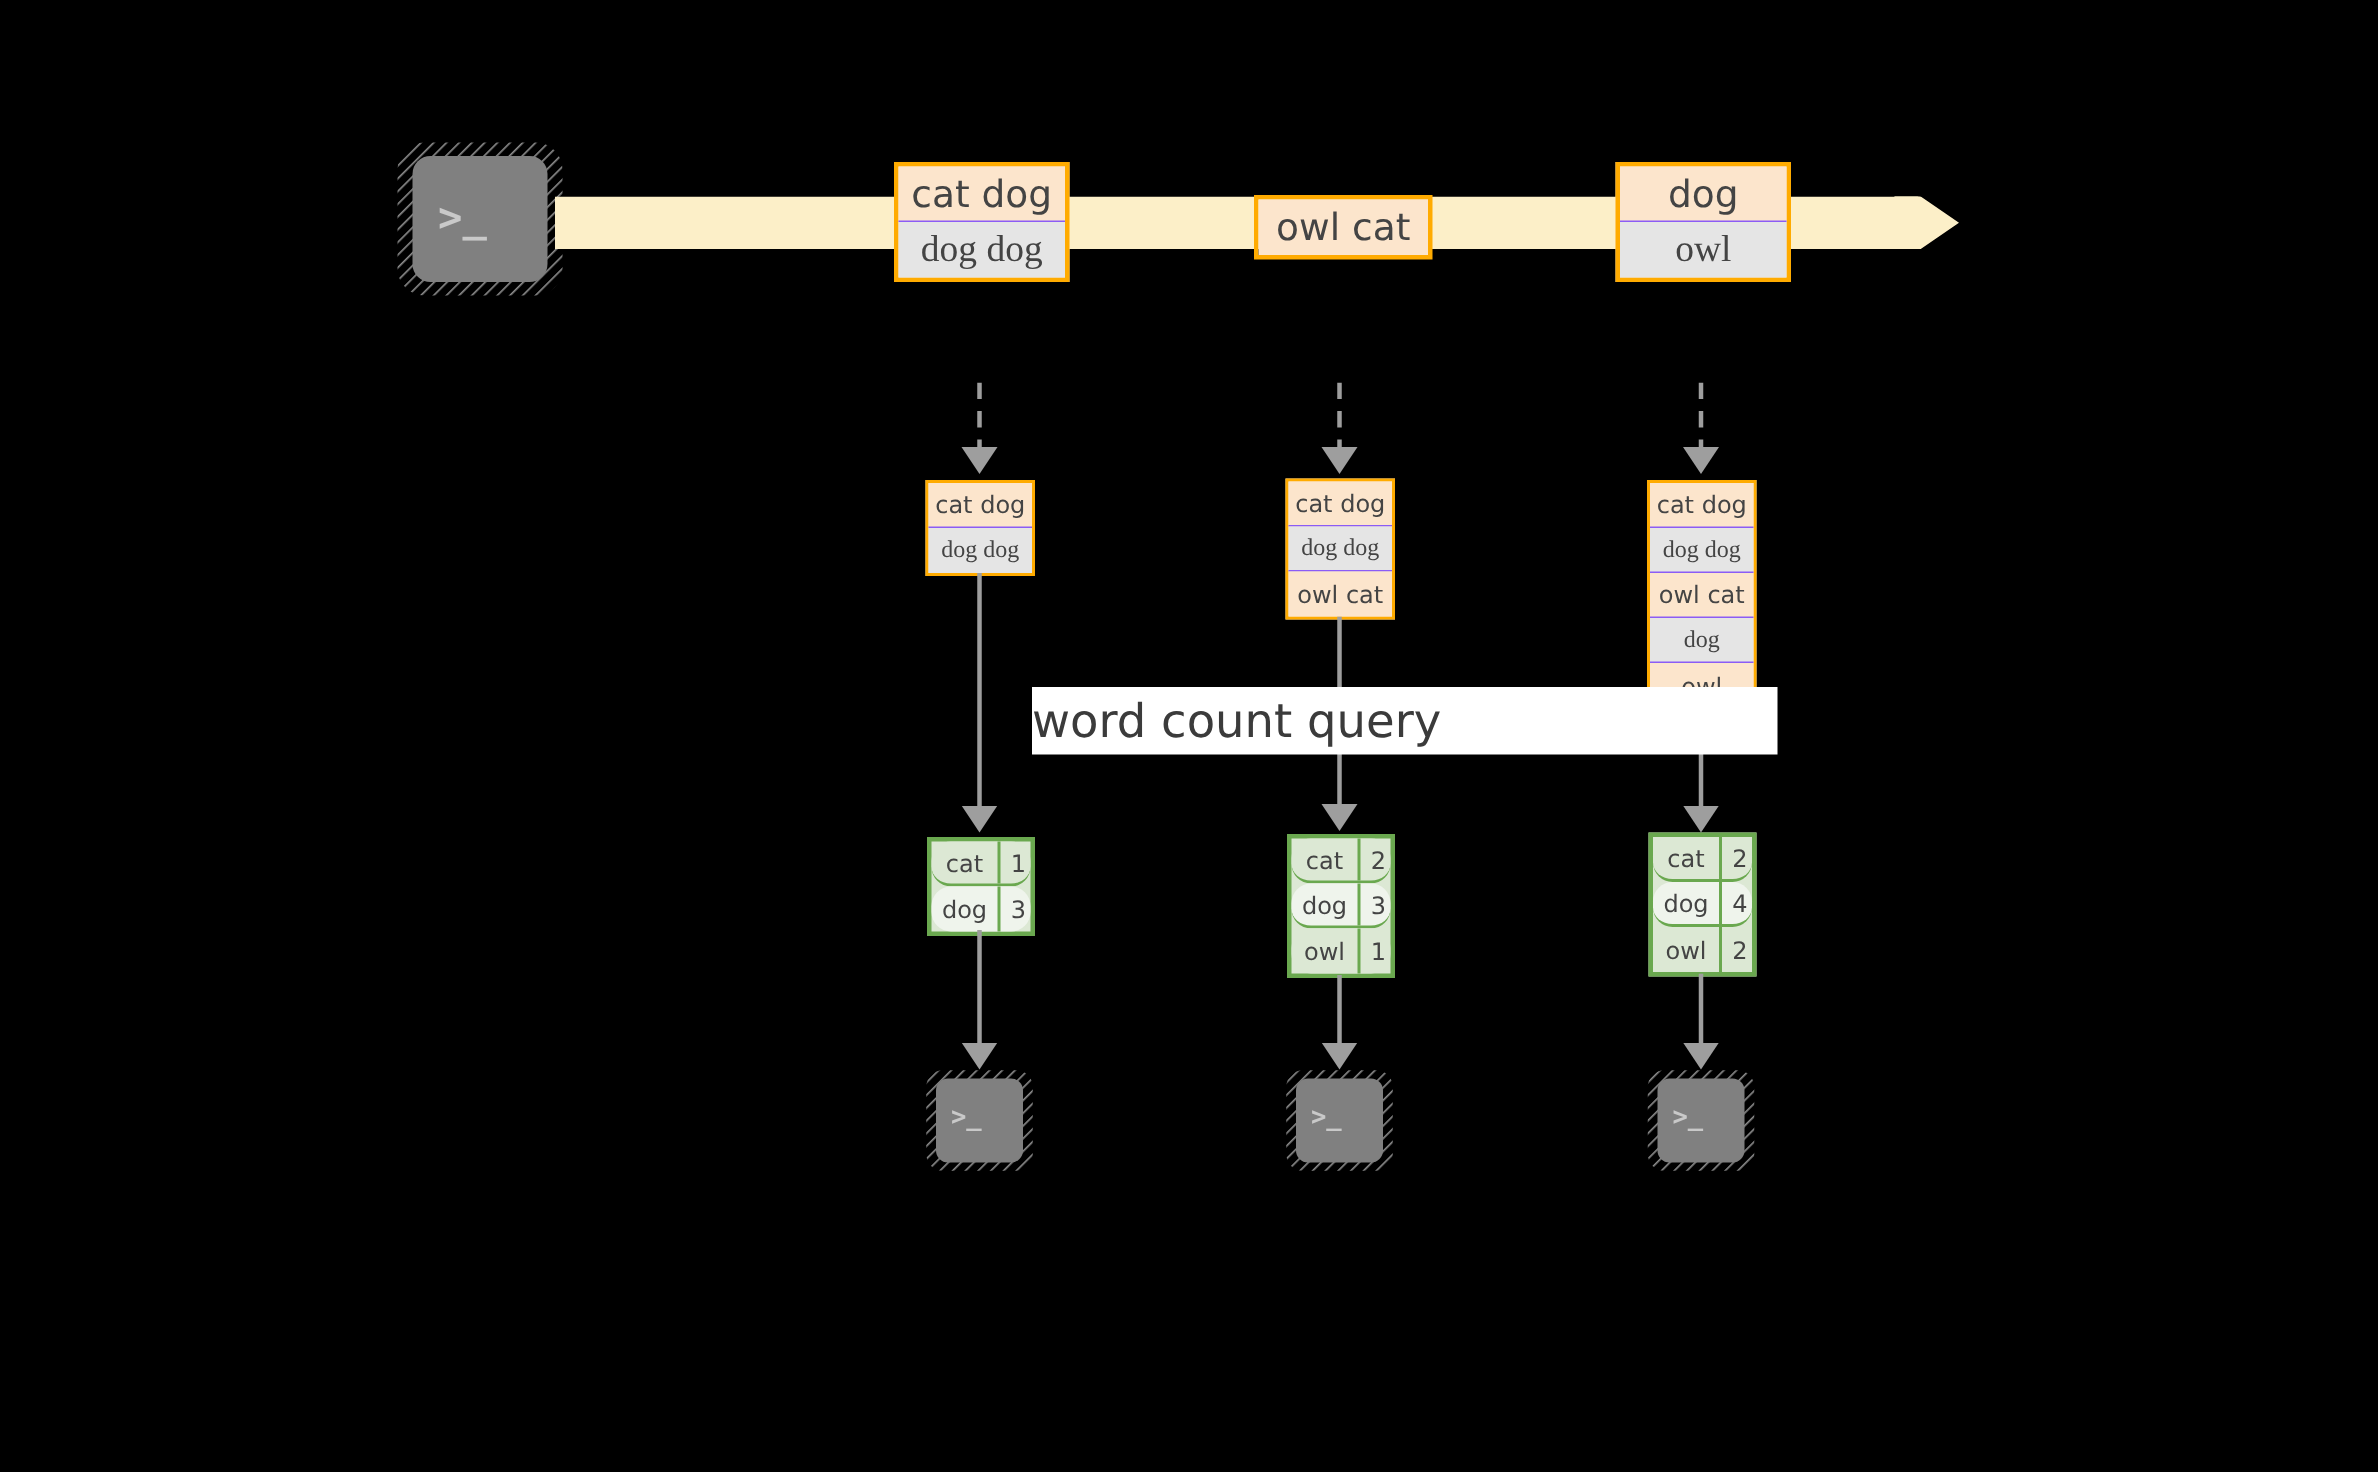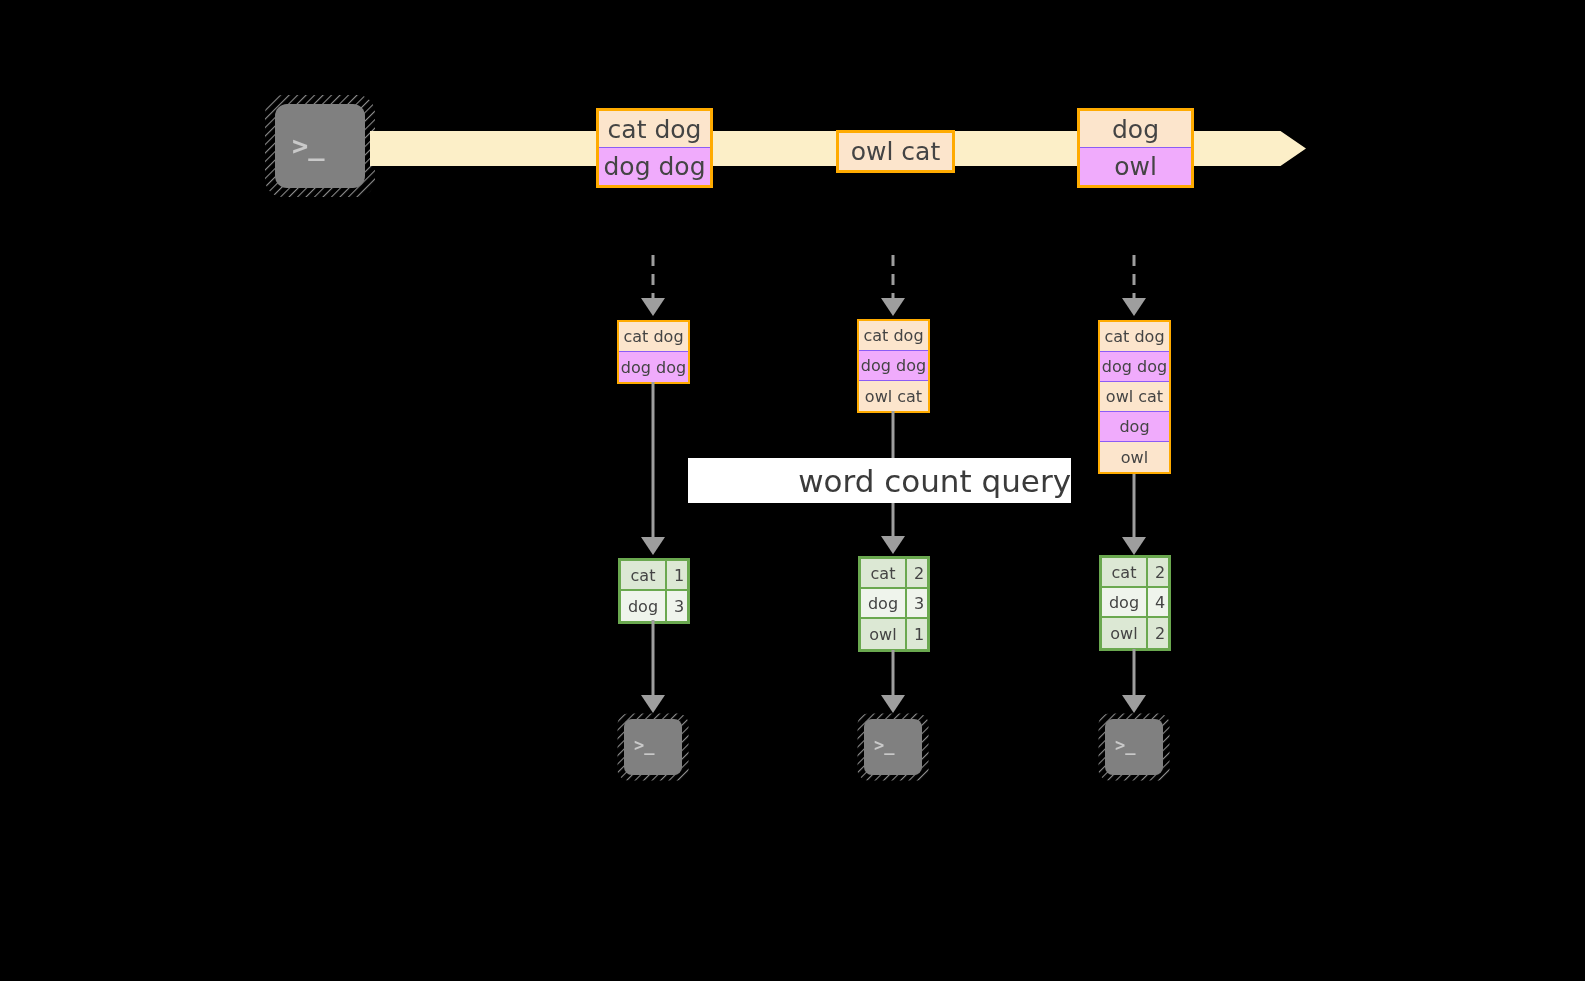--- a/index.html
+++ b/index.html
@@ -66,21 +66,21 @@
   .erow {
     box-sizing: border-box;
     display: flex;
     align-items: center;
     justify-content: center;
     background: #FCE5CC;
     border-bottom: 1px solid #8b5cf6;
     white-space: nowrap;
   }
   .erow:last-child { border-bottom: none; }
-  .erow.alt { background: #f0abfc; }
+  .erow.alt { background: #e5e5e5; font-family: Liberation Serif, serif; }
 
   
   .ebox-top .erow { height: 37px; font-size: 25px; }
 
   
   .ebox-mini { border-width: 2px; }
   .ebox-mini .erow { height: 30px; font-size: 16px; }
 
   
   .gbox {
@@ -89,20 +89,21 @@
     background: #DCE8D4;
     display: flex;
     flex-direction: column;
   }
   .grow {
     box-sizing: border-box;
     display: flex;
     height: 30px;
     border-bottom: 2px solid #6AA84F;
     background: #DCE8D4;
+    border-radius: 13px;
   }
   .grow:last-child { border-bottom: none; }
   .grow.alt { background: #EFF4EC; }
   .gcell-word {
     flex: 0 0 44px;
     display: flex;
     align-items: center;
     justify-content: center;
     border-right: 2px solid #6AA84F;
     font-size: 16px;
@@ -116,26 +117,26 @@
   }
 
   
   .conn { position: absolute; }
   .conn svg { display: block; }
 
   
   .query-band {
     left: 688px;
     top: 458px;
-    width: 383px;
+    width: 497px;
     height: 45px;
     background: #FFFFFF;
     display: flex;
     align-items: center;
-    justify-content: flex-end;
+    justify-content: flex-start;
   }
   .query-band span {
     font-size: 31px;
     color: #3b3b3b;
     white-space: nowrap;
   }
 </style>
 </head>
 <body>
 

